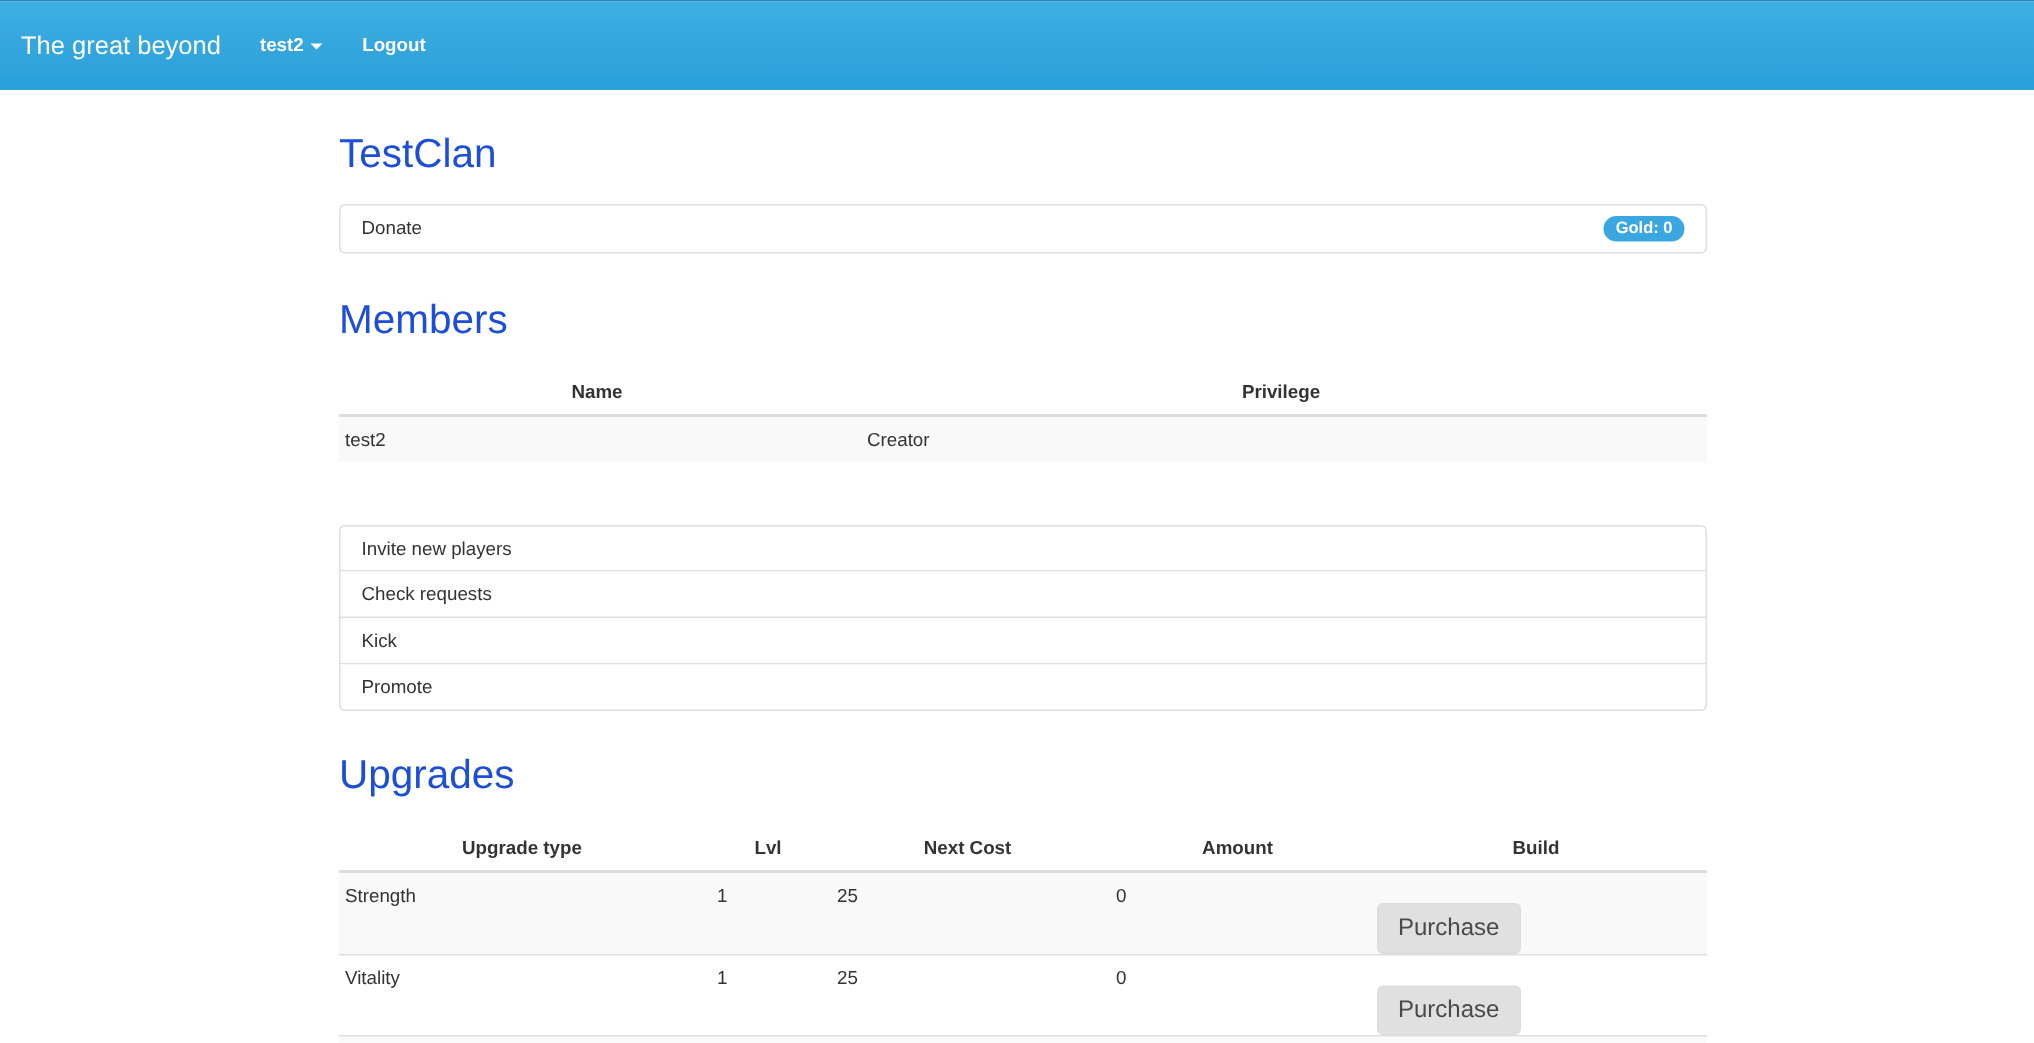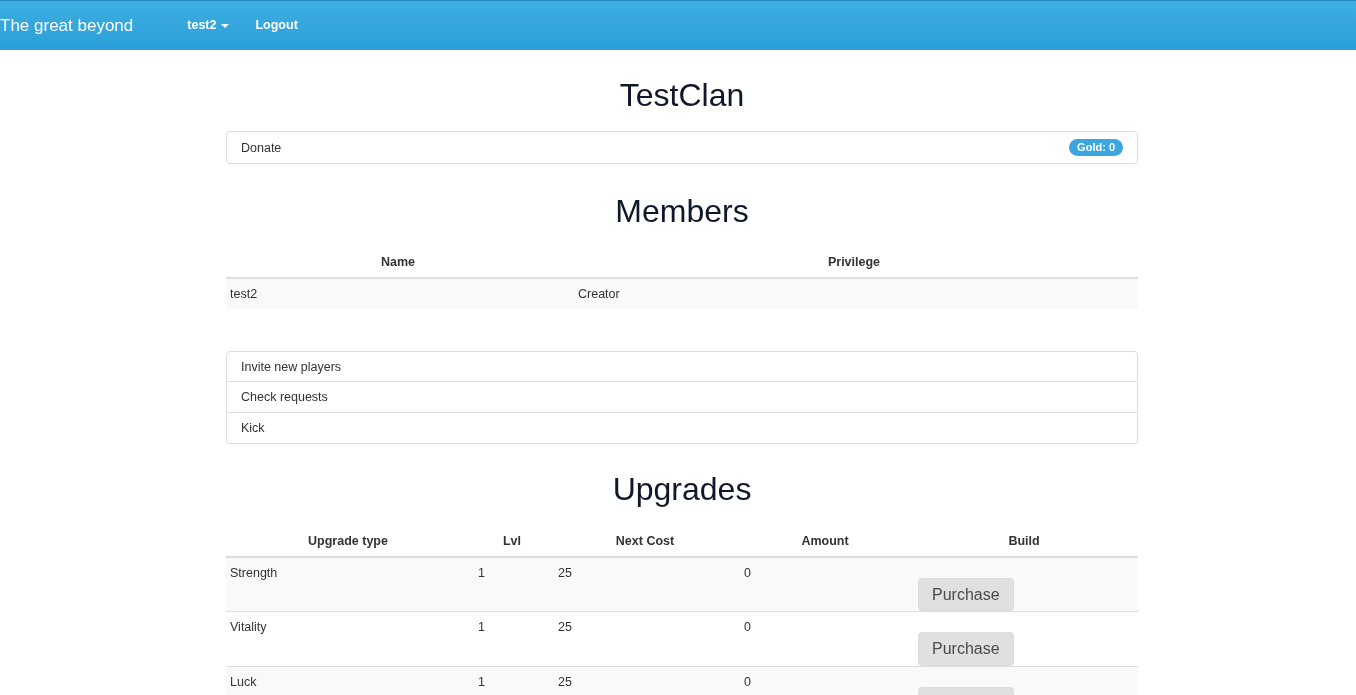--- a/index.html
+++ b/index.html
@@ -12,26 +12,26 @@
     font-family: "Liberation Sans", sans-serif;
     font-size: 14px;
     color: #333333;
     overflow: hidden;
   }
 
   
   .navbar {
     position: relative;
     width: 100%;
-    height: 50px;
+    height: 60px;
     background: linear-gradient(to bottom, #3eaee2 0%, #2a9fd8 100%);
     border-top: 1px solid #2289bd;
     display: flex;
     align-items: center;
-    gap: 28px;
+    padding-left: 14px;
   }
   .brand {
     color: #ffffff;
     font-size: 17px;
     font-weight: normal;
     margin-right: 26px;
     line-height: 1;
     text-decoration: none;
     white-space: nowrap;
   }
@@ -57,27 +57,26 @@
   }
 
   
   .container {
     width: 912px;
     margin-left: 226px;
     padding-top: 28px;
   }
 
   h1.section-title {
-    color: #0f172a;
-    font-size: 32px;
+    color: #1d4ed8;
+    font-size: 27px;
     font-weight: normal;
     margin: 0 0 18px 0;
     line-height: 1.1;
     letter-spacing: 0px;
-    text-align: center;
   }
   h1.members-title { margin-top: 30px; }
   h1.upgrades-title { margin-top: 28px; }
 
   
   .list-group { width: 100%; }
   .list-group-item {
     position: relative;
     display: flex;
     align-items: center;
@@ -209,20 +208,23 @@
   <div class="list-group" style="margin-top:42px;">
     <div class="list-group-item">
       <span class="lg-label">Invite new players</span>
     </div>
     <div class="list-group-item">
       <span class="lg-label">Check requests</span>
     </div>
     <div class="list-group-item">
       <span class="lg-label">Kick</span>
     </div>
+    <div class="list-group-item">
+      <span class="lg-label">Promote</span>
+    </div>
   </div>
 
   <h1 class="section-title upgrades-title">Upgrades</h1>
 
   <table class="data-table upgrades-table">
     <thead>
       <tr>
         <th class="col-type">Upgrade type</th>
         <th class="col-lvl">Lvl</th>
         <th class="col-cost">Next Cost</th>

